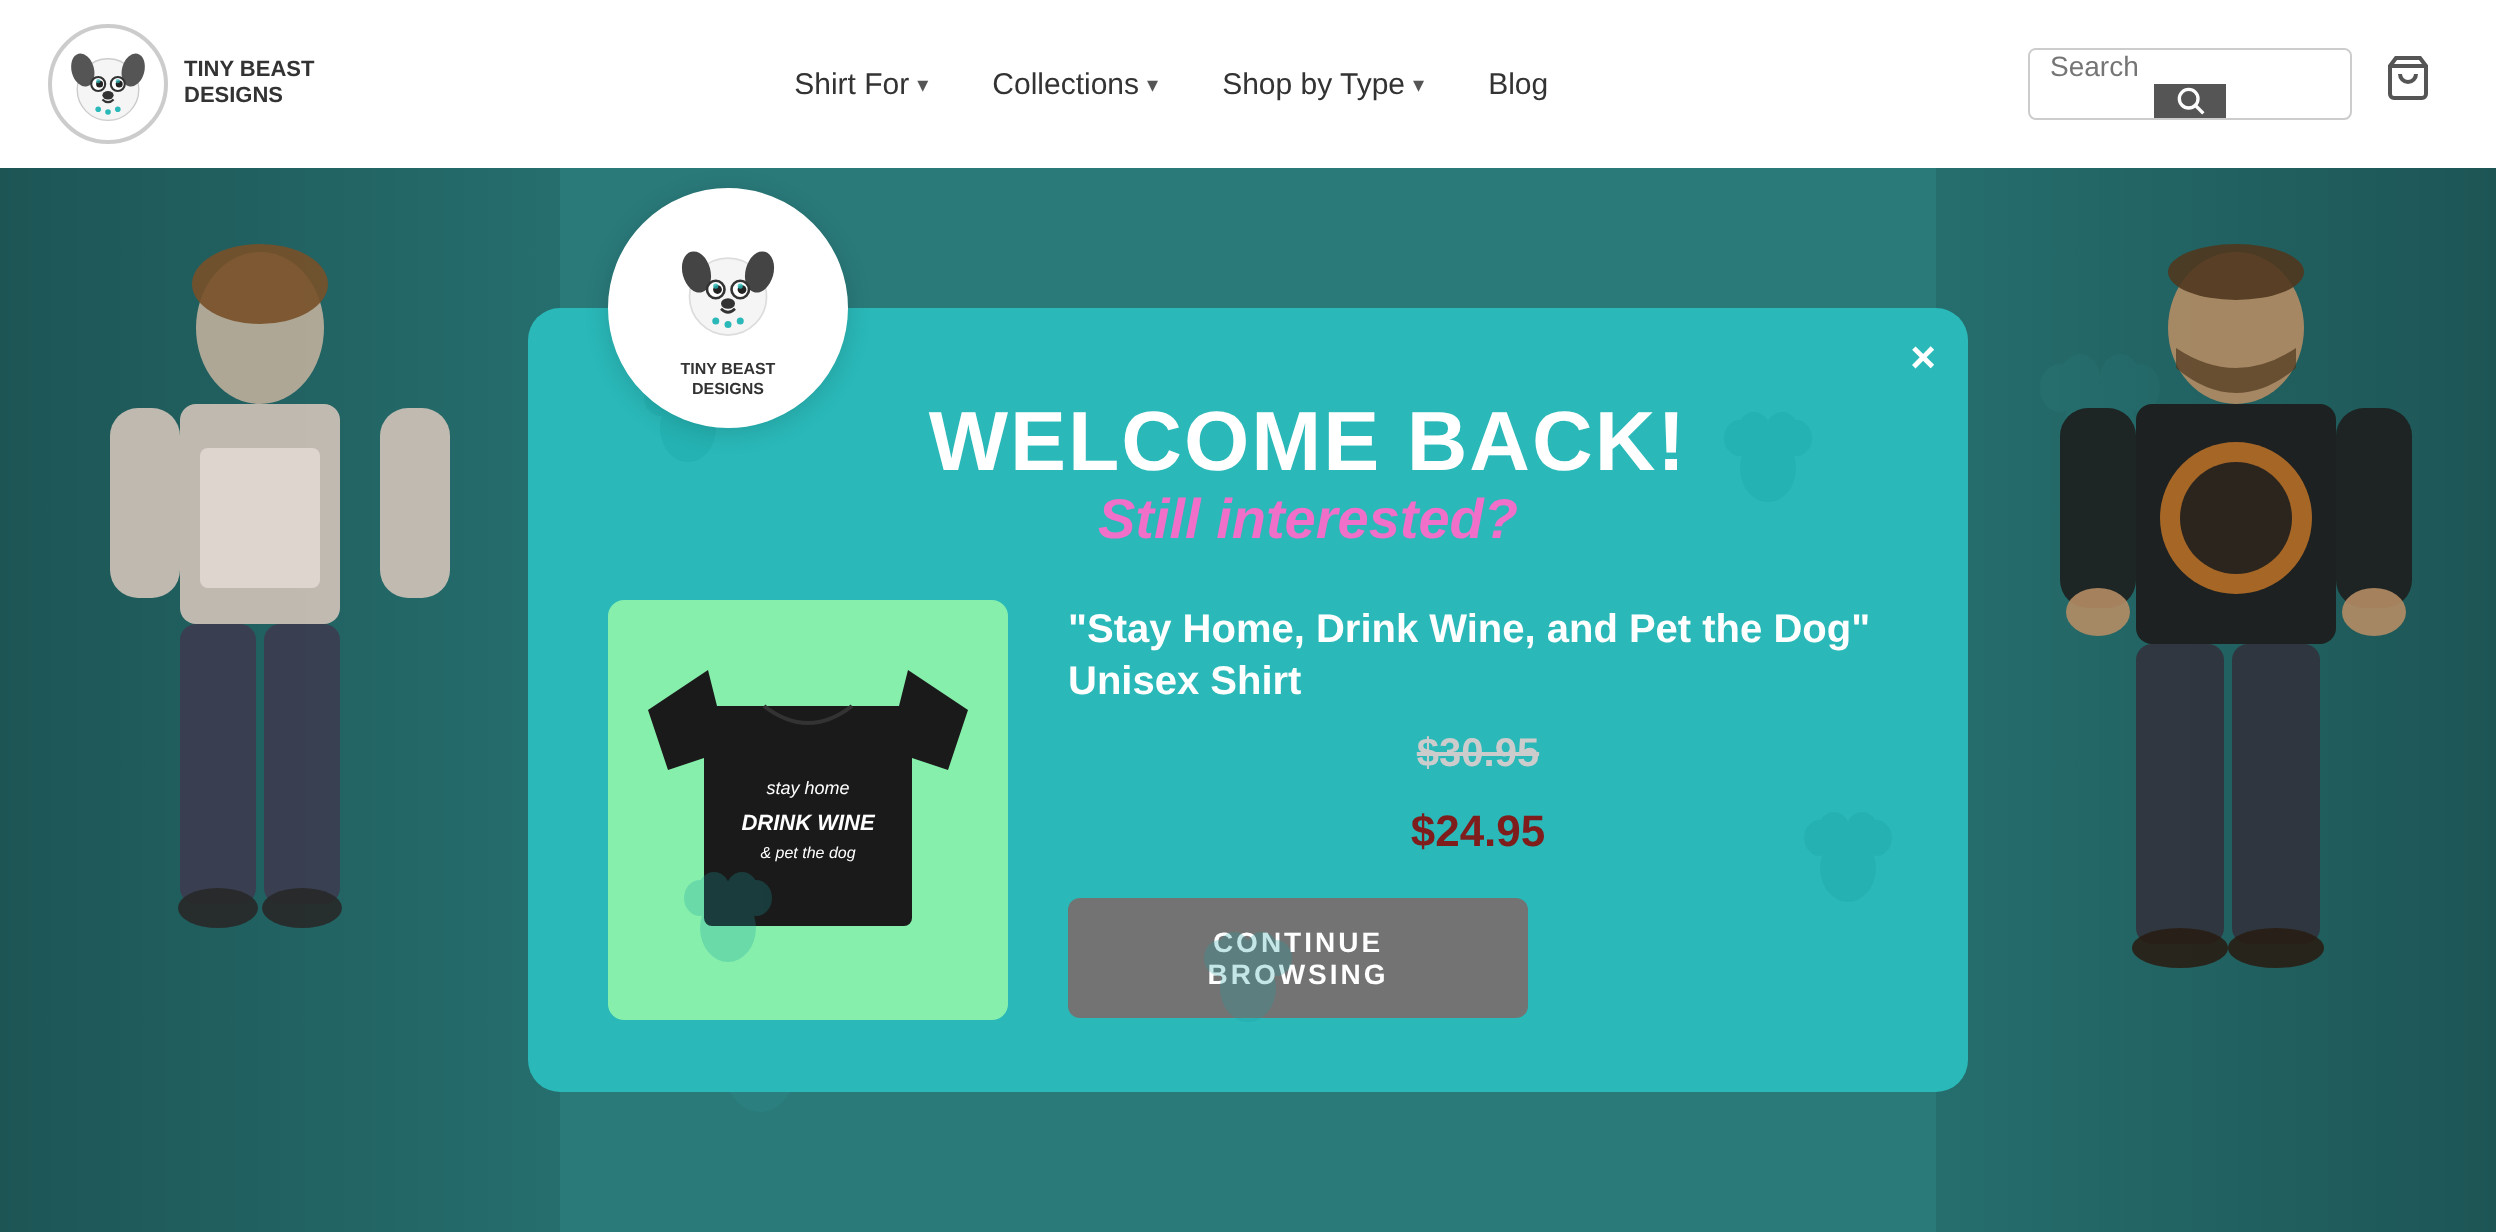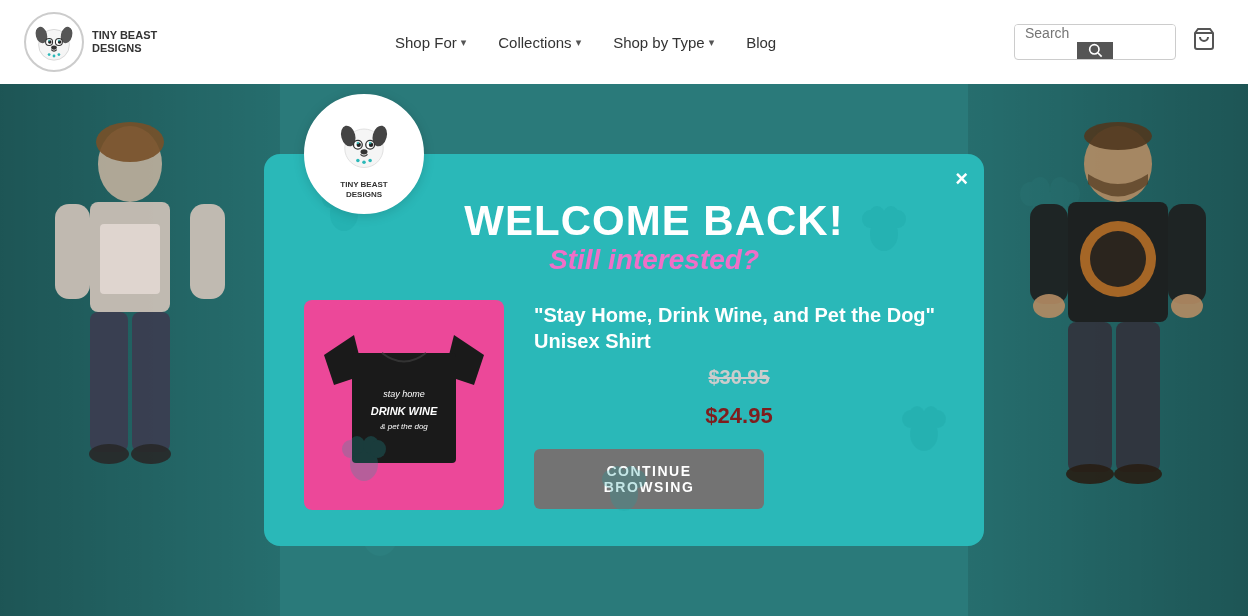--- a/index.html
+++ b/index.html
@@ -235,21 +235,21 @@
       display: flex;
       align-items: center;
       gap: 30px;
       margin-top: 24px;
       width: 100%;
     }
     .product-image-box {
       width: 200px;
       min-width: 200px;
       height: 210px;
-      background: #ec4899;
+      background: #86efac;
       border-radius: 8px;
       display: flex;
       align-items: center;
       justify-content: center;
       overflow: hidden;
     }
     .product-info {
       flex: 1;
     }
     .product-name {
@@ -335,21 +335,21 @@
       </svg>
     </div>
     <div class="logo-text-small">
       <div>Tiny Beast</div>
       <div>Designs</div>
     </div>
   </div>
 
   <nav class="nav">
     <div class="nav-item">
-      <span>Shop For</span>
+      <span>Shirt For</span>
       <span class="nav-chevron">▾</span>
     </div>
     <div class="nav-item">
       <span>Collections</span>
       <span class="nav-chevron">▾</span>
     </div>
     <div class="nav-item">
       <span>Shop by Type</span>
       <span class="nav-chevron">▾</span>
     </div>

